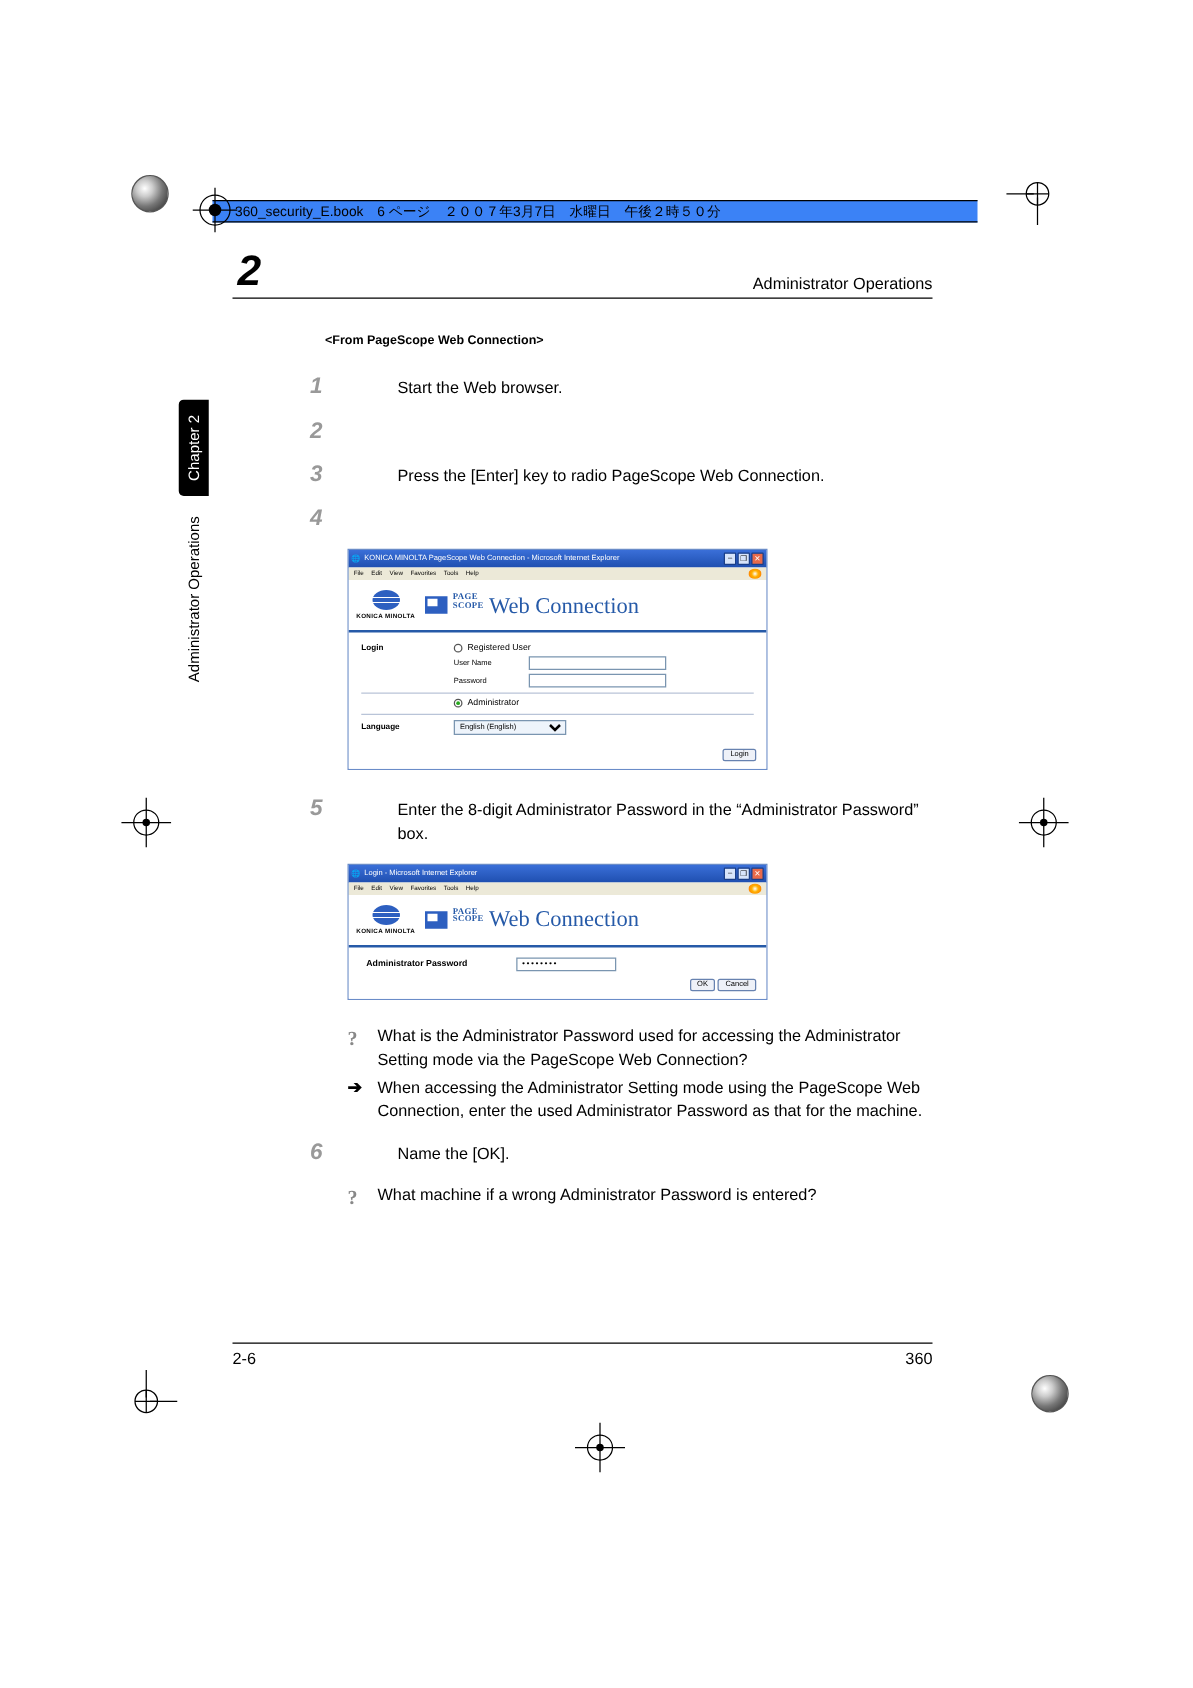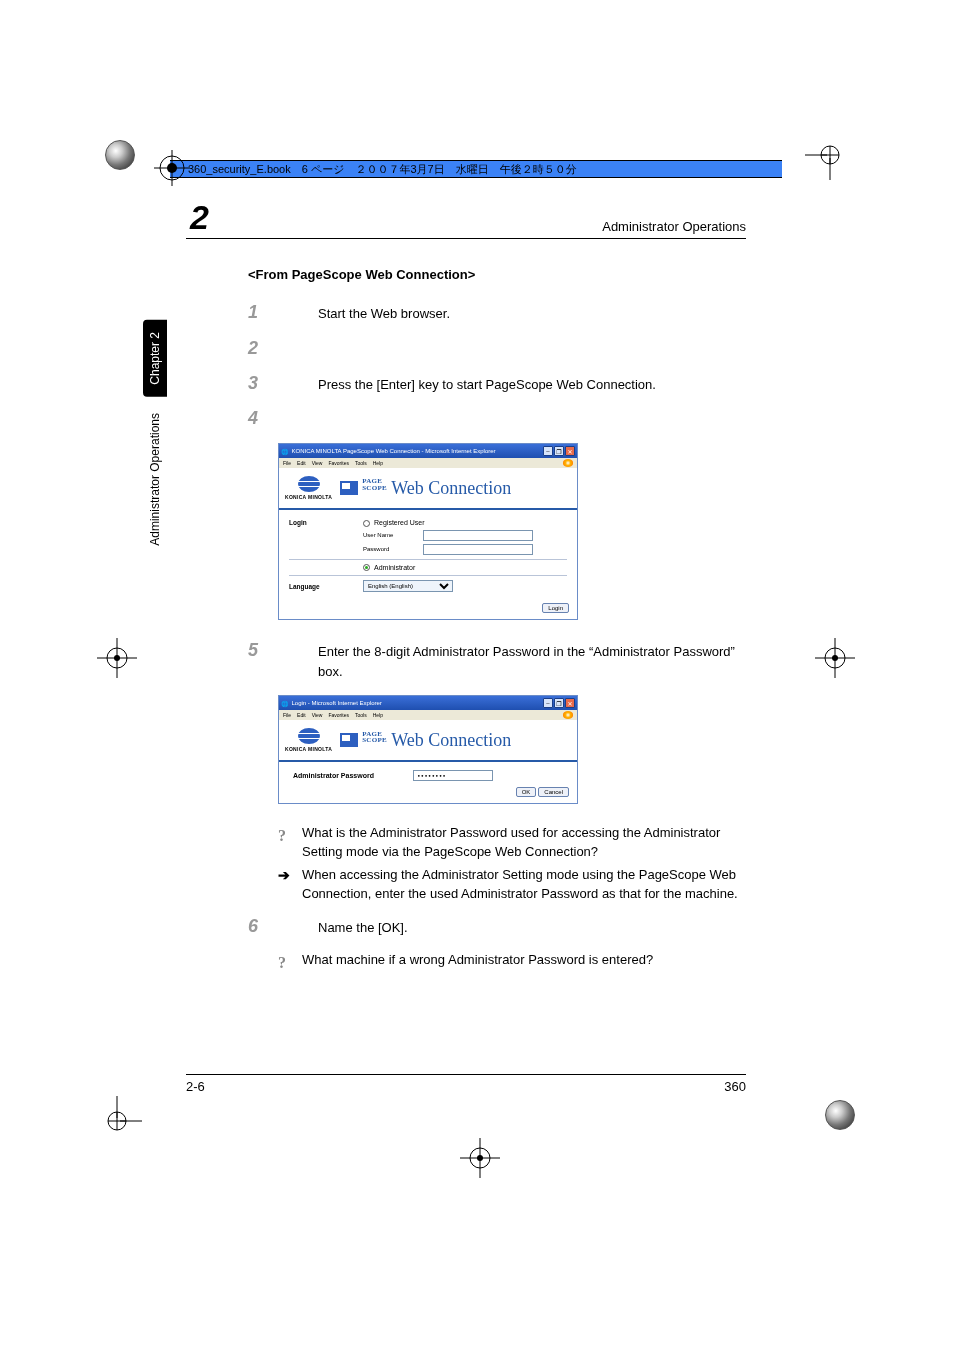--- a/index.html
+++ b/index.html
@@ -64,23 +64,24 @@
   }
   .running-head .rh-title {
     font-size: 13px;
   }
 
   .body-area {
     margin-left: 62px;
     margin-top: 28px;
   }
   .sect-head {
-    font-size: 13px;
+    font-size: 10px;
     font-weight: bold;
     margin-bottom: 20px;
+    margin-left: 12px;
   }
   .step {
     display: flex;
     align-items: baseline;
     margin-bottom: 14px;
   }
   .step .sn {
     width: 30px;
     font-size: 18px;
     font-weight: bold;
@@ -95,21 +96,21 @@
   }
   .step-img {
     margin-left: 30px;
     margin-top: 14px;
     margin-bottom: 20px;
   }
 
   
   .iewin {
     border: 1px solid #6a8cc8;
-    width: 300px;
+    width: 336px;
     font-family: Tahoma, Arial, sans-serif;
     background: #fff;
   }
   .ie-title {
     height: 14px;
     background: linear-gradient(#3a6fd8, #1f4fb0);
     display: flex;
     justify-content: space-between;
     align-items: center;
     padding: 0 2px;
@@ -299,21 +300,21 @@
 
     <div class="step">
       <div class="sn">1</div>
       <div class="st">Start the Web browser.</div>
     </div>
     <div class="step">
       <div class="sn">2</div>
     </div>
     <div class="step">
       <div class="sn">3</div>
-      <div class="st">Press the [Enter] key to start PageScope Web Connection.</div>
+      <div class="st">Press the [Enter] key to radio PageScope Web Connection.</div>
     </div>
     <div class="step">
       <div class="sn">4</div>
     </div>
 
     <div class="step-img">
       <div class="iewin">
         <div class="ie-title">
           <div class="ttxt">
               <span>🌐</span>

